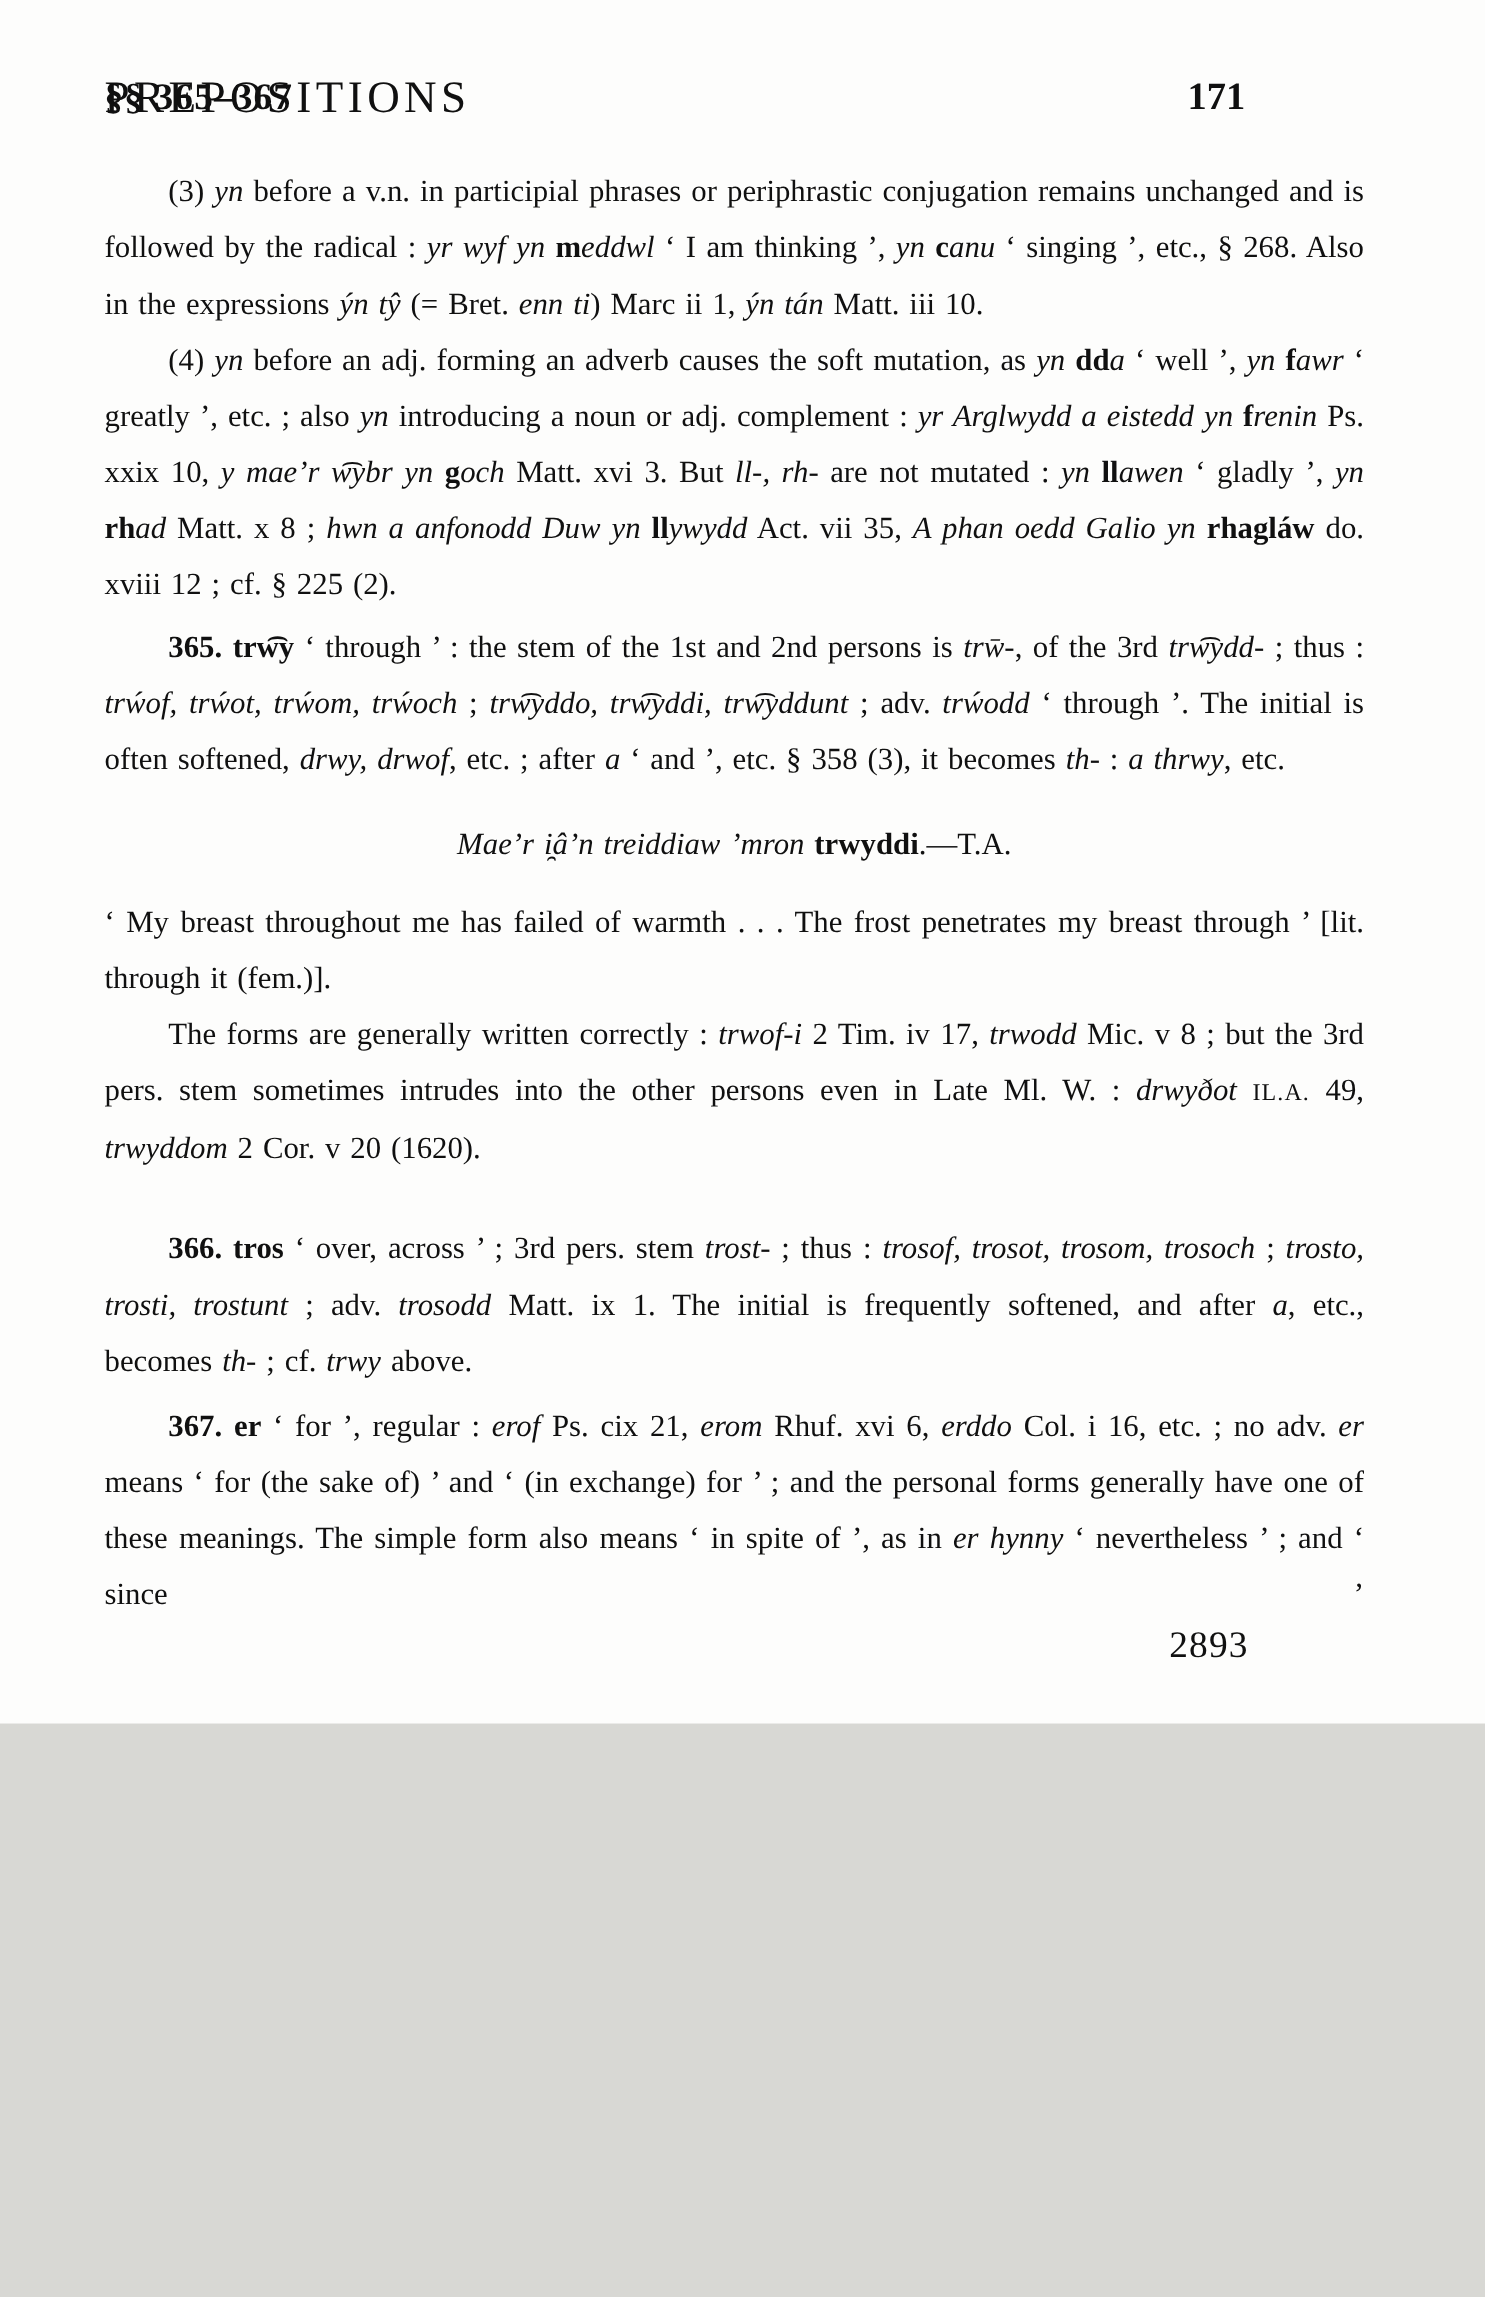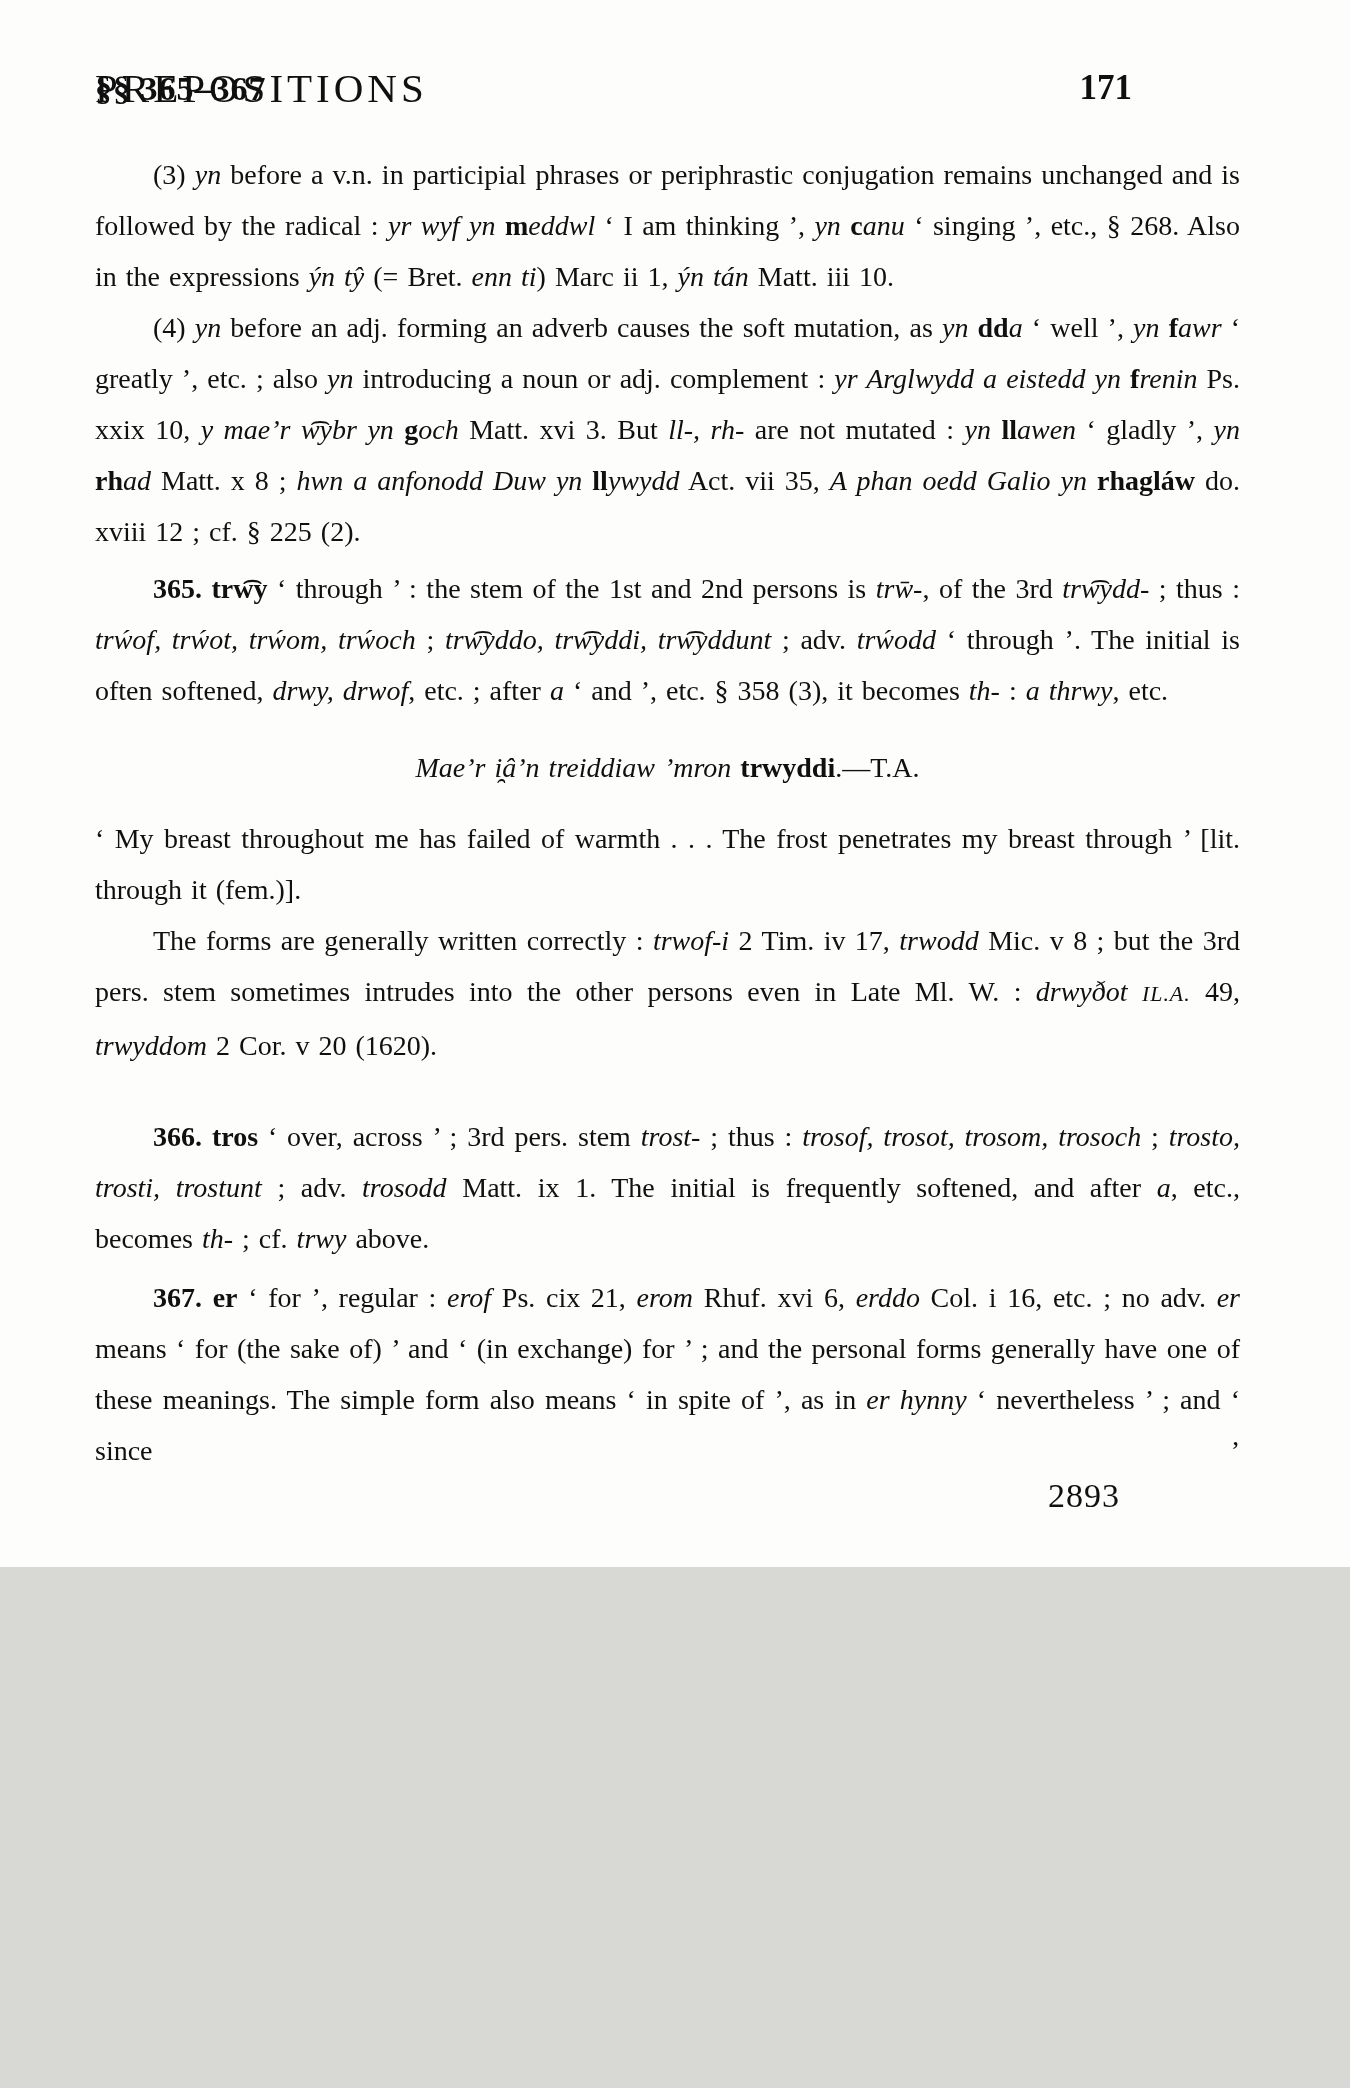--- a/index.html
+++ b/index.html
@@ -45,24 +45,24 @@
   p.small-gap-above { margin-top: 8px; }
   p.justify-last { text-align-last: justify; }
   .poem {
     margin: 26px 0 20px 0;
     text-align: center;
     text-indent: 0;
     line-height: 51px;
   }
   .it { font-style: italic; }
   .bd { font-weight: bold; }
-  .sc { font-size: 0.78em; letter-spacing: 1px; font-style: italic; }
+  .sc { font-size: 0.78em; letter-spacing: 1px; }
   .footer-num {
     position: absolute;
-    right: 230px; bottom: 52px;
+    right: 215px; bottom: 52px;
     font-size: 34px;
     letter-spacing: 1px;
   }
 </style>
 </head>
 <body>
 
 <div class="page">
 
   <div class="running-head">

